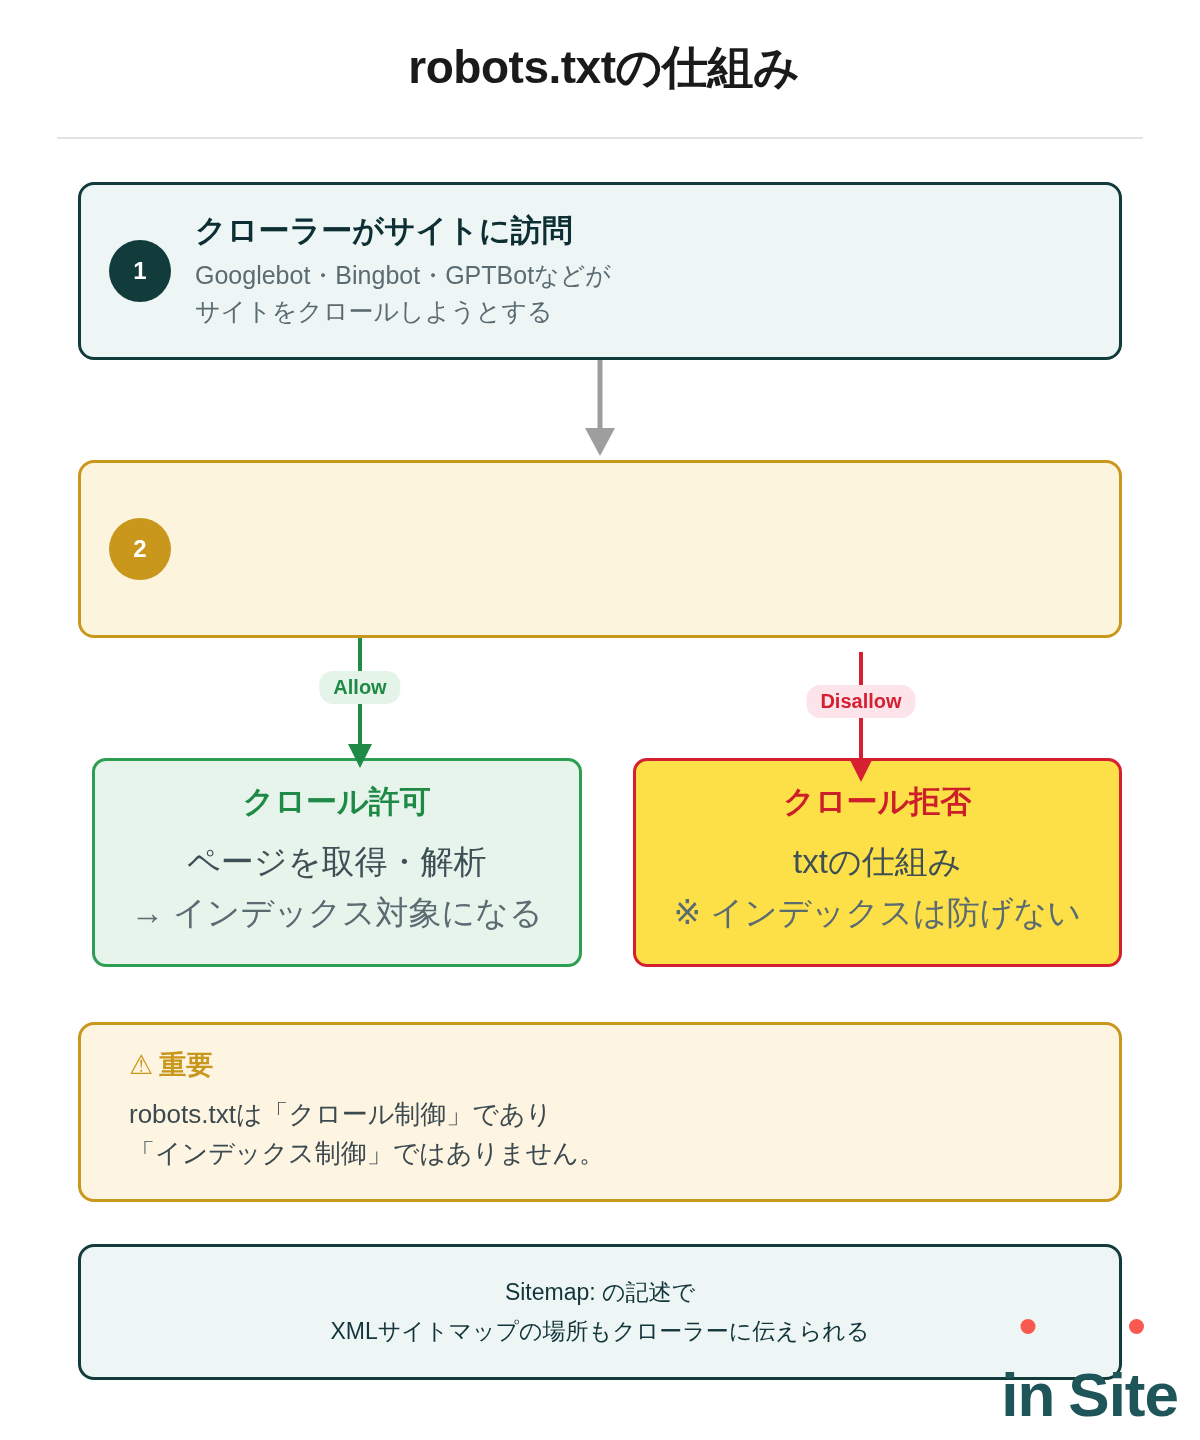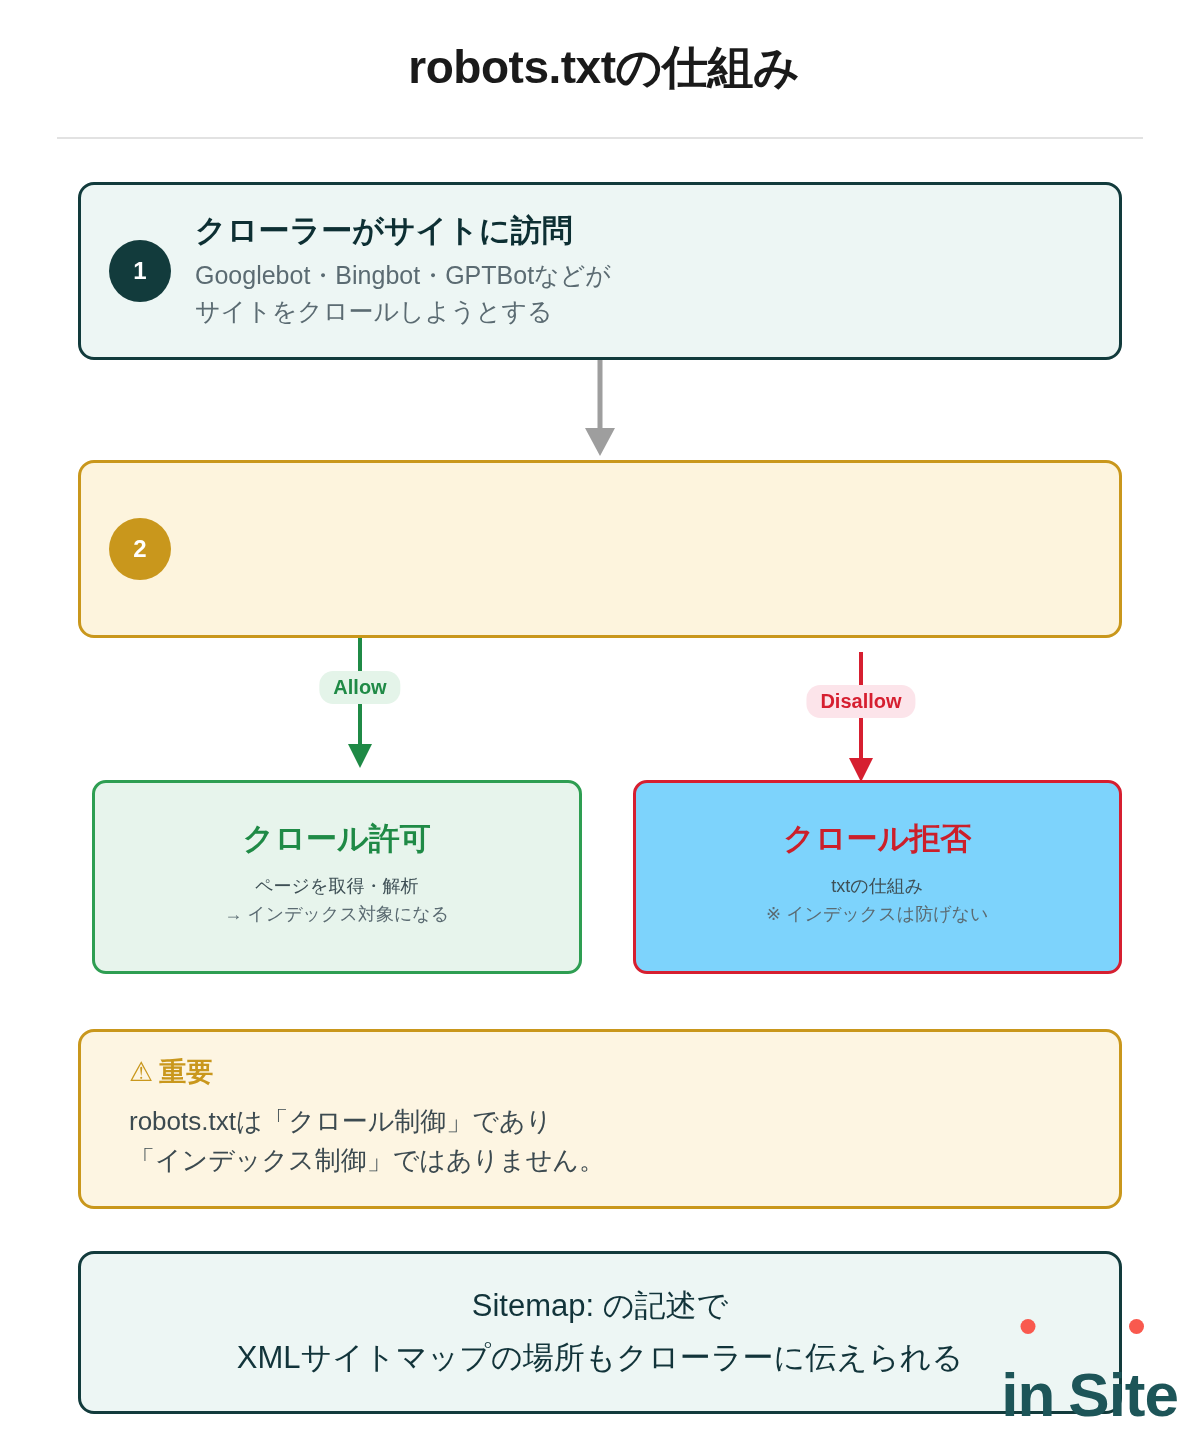--- a/index.html
+++ b/index.html
@@ -114,21 +114,21 @@
     transform: translateX(-50%);
     width: 0; height: 0;
     border-left: 15px solid transparent;
     border-right: 15px solid transparent;
     border-top: 28px solid #9e9e9e;
   }
 
   
   .branch-area {
     position: relative;
-    height: 142px;
+    height: 120px;
     text-decoration: underline;
   }
   .branch {
     position: absolute;
     top: 0;
     width: 200px;
     margin-left: -100px;
     height: 142px;
   }
   .branch .b-line {
@@ -183,32 +183,32 @@
     flex-direction: column;
     justify-content: center;
     margin-left: 14px;
   }
   .result-box.green {
     border: 3px solid #2e9e52;
     background: #e7f4ec;
   }
   .result-box.red {
     border: 3px solid #d61f30;
-    background: #7dd3fc;
+    background: #fde047;
   }
   .result-title {
     font-size: 31px;
     font-weight: bold;
     line-height: 1.2;
     margin-bottom: 16px;
   }
   .result-box.green .result-title { color: #1f8a46; }
   .result-box.red .result-title { color: #cc1f2a; }
   .result-line {
-    font-size: 18px;
+    font-size: 33px;
     color: #3e4f55;
     line-height: 1.55;
   }
   .result-line.muted { color: #5b6b72; }
 
   
   .note-box {
     border: 3px solid #C9971C;
     background: #fdf5e2;
     border-radius: 16px;
@@ -242,21 +242,21 @@
     box-sizing: border-box;
     margin-top: 42px;
     padding: 26px 20px;
     text-align: center;
     min-height: 126px;
     display: flex;
     flex-direction: column;
     justify-content: center;
   }
   .sitemap-line {
-    font-size: 31px;
+    font-size: 23px;
     color: #12343a;
     line-height: 1.7;
   }
 
   
   .logo {
     position: absolute;
     right: 22px;
     bottom: 10px;
     display: flex;

